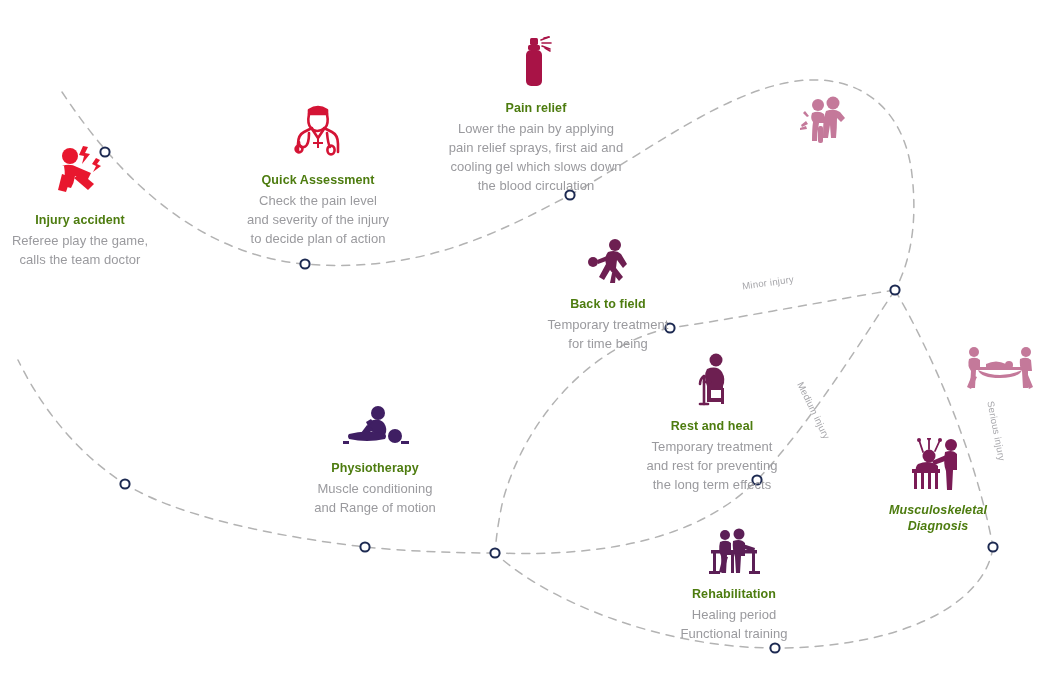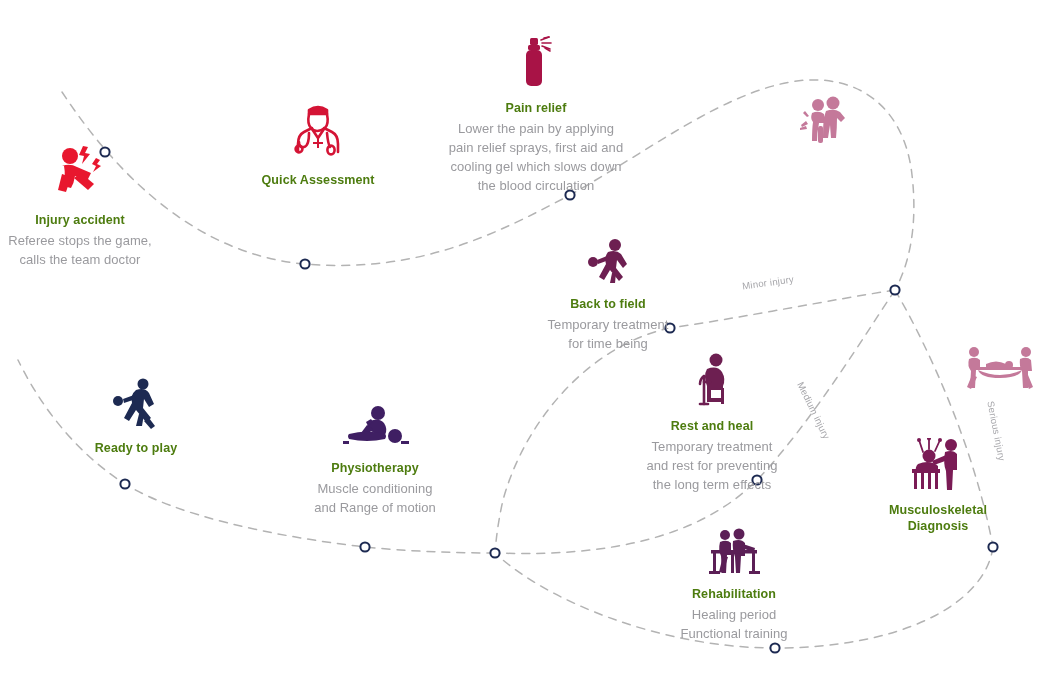--- a/index.html
+++ b/index.html
@@ -76,41 +76,44 @@
           <circle cx="21" cy="16" r="8"></circle>
           <path d="M13 26 q8 -3 15 1 l14 6 -4 8 -12 -5 q-1 7 -4 12 l-8 -2 q3 -10 1 -20 z"></path>
           <path d="M13 34 l-4 16 8 2 5 -15 z"></path>
           <path d="M25 38 l14 12 6 -6 -13 -11 z"></path>
           <path d="M34 6 l5 1 -3 6 5 1 -8 10 2 -8 -5 -1 z"></path>
           <path d="M47 18 l4 2 -3 4 4 2 -8 6 3 -6 -4 -2 z"></path>
         </g>
       </svg>
     </span>
     <div class="title">Injury accident</div>
-    <div class="desc" style="white-space: pre-line;">Referee stops the game,
+    <div class="desc" style="white-space: pre-line;">Referee play the game,
 calls the team doctor</div>
   </div>
 
   <div class="node" style="left:228px;top:96px;width:180px;">
     <span class="icon">
       <svg width="66" height="66" viewBox="0 0 66 66">
         <g fill="none" stroke="#d41435" stroke-width="2.6" stroke-linejoin="round" stroke-linecap="round">
           <path d="M24 14 q9 -6 18 0 l0 4 -18 0 z" fill="#d41435"></path>
           <path d="M24 18 q-2 10 2 14 q5 6 14 0 q4 -4 2 -14"></path>
           <path d="M27 32 l-8 4 q-6 3 -6 12 l0 8 M39 32 l8 4 q6 3 6 12 l0 8"></path>
           <path d="M27 33 l6 9 6 -9"></path>
           <path d="M24 37 q0 13 -5 14 q-5 1 -5 -5"></path>
           <circle cx="14" cy="53" r="3.4"></circle>
           <path d="M42 37 q1 11 3 14"></path>
           <ellipse cx="46" cy="54" rx="3.6" ry="4.4"></ellipse>
         </g>
         <path d="M32 42 l2 0 0 4 4 0 0 2 -4 0 0 4 -2 0 0 -4 -4 0 0 -2 4 0 z" fill="#d41435"></path>
       </svg>
     </span>
     <div class="title">Quick Assessment</div>
+    <div class="desc" style="white-space: pre-line;">Check the pain level
+and severity of the injury
+to decide plan of action</div>
   </div>
 
   <div class="node" style="left:438px;top:36px;width:196px;">
     <span class="icon">
       <svg width="46" height="54" viewBox="0 0 46 54">
         <g fill="#a81346">
           <rect x="17" y="2" width="8" height="7" rx="1.5"></rect>
           <rect x="15" y="9" width="12" height="5" rx="1.5"></rect>
           <rect x="13" y="14" width="16" height="36" rx="5"></rect>
         </g>
@@ -231,21 +234,21 @@
             <path d="M27 11 l0 -11"></path>
             <path d="M33 13 l5 -11"></path>
         </g>
         <g fill="#7a1b55">
           <circle cx="17" cy="2" r="2"></circle>
             <circle cx="27" cy="0.5" r="2"></circle>
             <circle cx="38" cy="2" r="2"></circle>
         </g>
       </svg>
     </span>
-    <div class="title" style="white-space:pre-line;">Musculoskeletal
+    <div class="title" style="white-space:pre-line;font-style:italic;">Musculoskeletal
 Diagnosis</div>
   </div>
 
   <div class="node" style="left:656px;top:528px;width:156px;">
     <span class="icon">
       <svg width="58" height="48" viewBox="0 0 58 48">
         <g fill="#5b1f56">
           <circle cx="20" cy="7" r="5"></circle>
           <path d="M15 14 q7 -3 11 1 l0 12 -4 0 -1 18 -4 0 -1 -17 q-3 -6 -1 -14 z"></path>
           <path d="M18 28 l-4 16 4 1 5 -16 z"></path>
@@ -280,34 +283,18 @@
           <path d="M64 37 l8 0 0 3 -8 0 z"></path>
           <path d="M29 18 l5 -3 2 3 -5 4 z"></path>
         </g>
       </svg>
     </span>
     <div class="title">Physiotherapy</div>
     <div class="desc" style="white-space: pre-line;">Muscle conditioning
 and Range of motion</div>
   </div>
 
-  <div class="node" style="left:62px;top:378px;width:148px;">
-    <span class="icon">
-      <svg width="58" height="52" viewBox="0 0 58 52">
-        <g fill="#1d2a52">
-          <circle cx="36" cy="6" r="5.5"></circle>
-          <path d="M29 12 q9 -3 13 3 l5 11 -5 3 -5 -8 -1 9 8 10 -5 4 -10 -12 -7 11 -5 -3 8 -15 q-2 -8 4 -13 z"></path>
-          <path d="M27 17 l-11 4 1 4 12 -4 z"></path>
-          <circle cx="11" cy="23" r="5"></circle>
-          <path d="M32 36 l-3 12 6 0 2 -12 z"></path>
-          <path d="M42 40 l6 8 -4 3 -7 -8 z"></path>
-        </g>
-      </svg>
-    </span>
-    <div class="title">Ready to play</div>
-    <div class="desc"></div>
-  </div>
 
   <div class="edge-label" style="left:742px;top:277px;transform:rotate(-8deg);">Minor injury</div>
   <div class="edge-label" style="left:805px;top:380px;transform:rotate(64deg);transform-origin:left top;">Medium injury</div>
   <div class="edge-label" style="left:996px;top:400px;transform:rotate(79deg);transform-origin:left top;">Serious injury</div>
 
 </div>
 
 </body></html>

